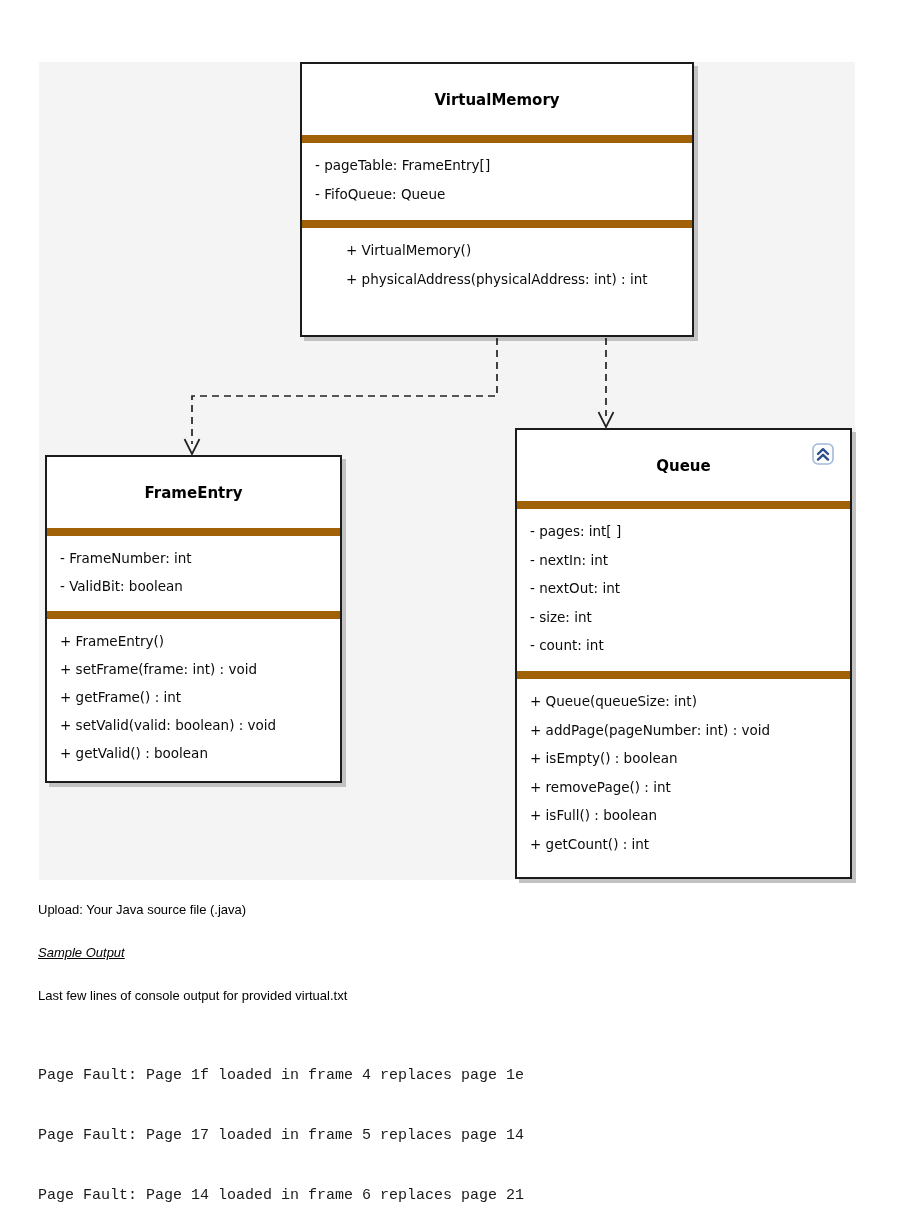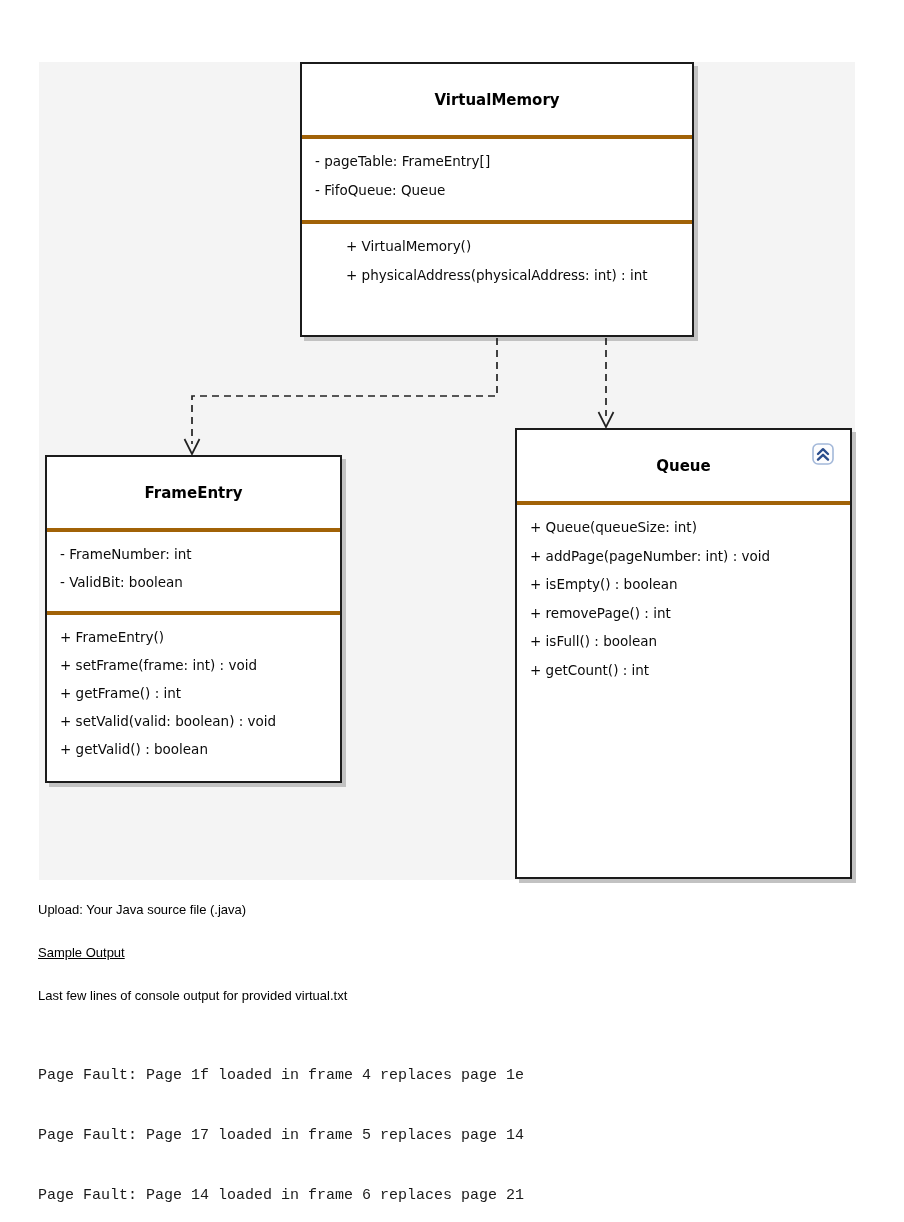--- a/index.html
+++ b/index.html
@@ -37,21 +37,21 @@
     font-family: "DejaVu Sans", sans-serif;
     font-weight: bold;
     font-size: 15px;
     text-align: center;
     display: flex;
     align-items: center;
     justify-content: center;
     flex: 0 0 auto;
   }
   .uml-compartment {
-    border-top: 4px solid #a16207;
+    border-top: 8px solid #a16207;
     padding: 8px 6px 0 13px;
     flex: 0 0 auto;
     box-sizing: border-box;
   }
   .uml-member {
     font-family: "DejaVu Sans", sans-serif;
     font-size: 13.5px;
     line-height: 28.5px;
     white-space: nowrap;
     color: #0a0a0a;
@@ -126,20 +126,27 @@
         <div class="uml-member">+ FrameEntry()</div>
         <div class="uml-member">+ setFrame(frame: int) : void</div>
         <div class="uml-member">+ getFrame() : int</div>
         <div class="uml-member">+ setValid(valid: boolean) : void</div>
         <div class="uml-member">+ getValid() : boolean</div>
       </div>
     </div>
 
     <div class="uml-class qu" style="left:476px; top:366px;">
       <div class="uml-title">Queue</div>
+      <div class="uml-compartment attrs">
+        <div class="uml-member">- pages: int[ ]</div>
+        <div class="uml-member">- nextIn: int</div>
+        <div class="uml-member">- nextOut: int</div>
+        <div class="uml-member">- size: int</div>
+        <div class="uml-member">- count: int</div>
+      </div>
       <div class="uml-compartment methods">
         <div class="uml-member">+ Queue(queueSize: int)</div>
         <div class="uml-member">+ addPage(pageNumber: int) : void</div>
         <div class="uml-member">+ isEmpty() : boolean</div>
         <div class="uml-member">+ removePage() : int</div>
         <div class="uml-member">+ isFull() : boolean</div>
         <div class="uml-member">+ getCount() : int</div>
       </div>
       <svg class="collapse-icon" viewBox="0 0 22 22">
         <rect x="1" y="1" width="20" height="20" rx="5" fill="#fdfdfe" stroke="#a3b8d9" stroke-width="1.6"></rect>
@@ -151,21 +158,21 @@
 
   <svg class="connectors">
     <path d="M497 338 V396 H192 V444" fill="none" stroke="#222" stroke-width="1.7" stroke-dasharray="7 5"></path>
     <polyline points="184.5,439 192,454 199.5,439" fill="none" stroke="#222" stroke-width="1.7"></polyline>
     <path d="M606 338 V416" fill="none" stroke="#222" stroke-width="1.7" stroke-dasharray="7 5"></path>
     <polyline points="598.5,412 606,427 613.5,412" fill="none" stroke="#222" stroke-width="1.7"></polyline>
   </svg>
 
   <div class="text-block">
     <p class="body-line" style="top:899px;">Upload: Your Java source file (.java)</p>
-    <p class="body-line underlined" style="top:942px;">Sample Output</p>
+    <p class="body-line underlined" style="top:942px;font-style:italic;">Sample Output</p>
     <p class="body-line" style="top:985px;">Last few lines of console output for provided virtual.txt</p>
   </div>
 
   <div class="console">
     <div>Page Fault: Page 1f loaded in frame 4 replaces page 1e</div>
     <div>Page Fault: Page 17 loaded in frame 5 replaces page 14</div>
     <div>Page Fault: Page 14 loaded in frame 6 replaces page 21</div>
     
     
     

